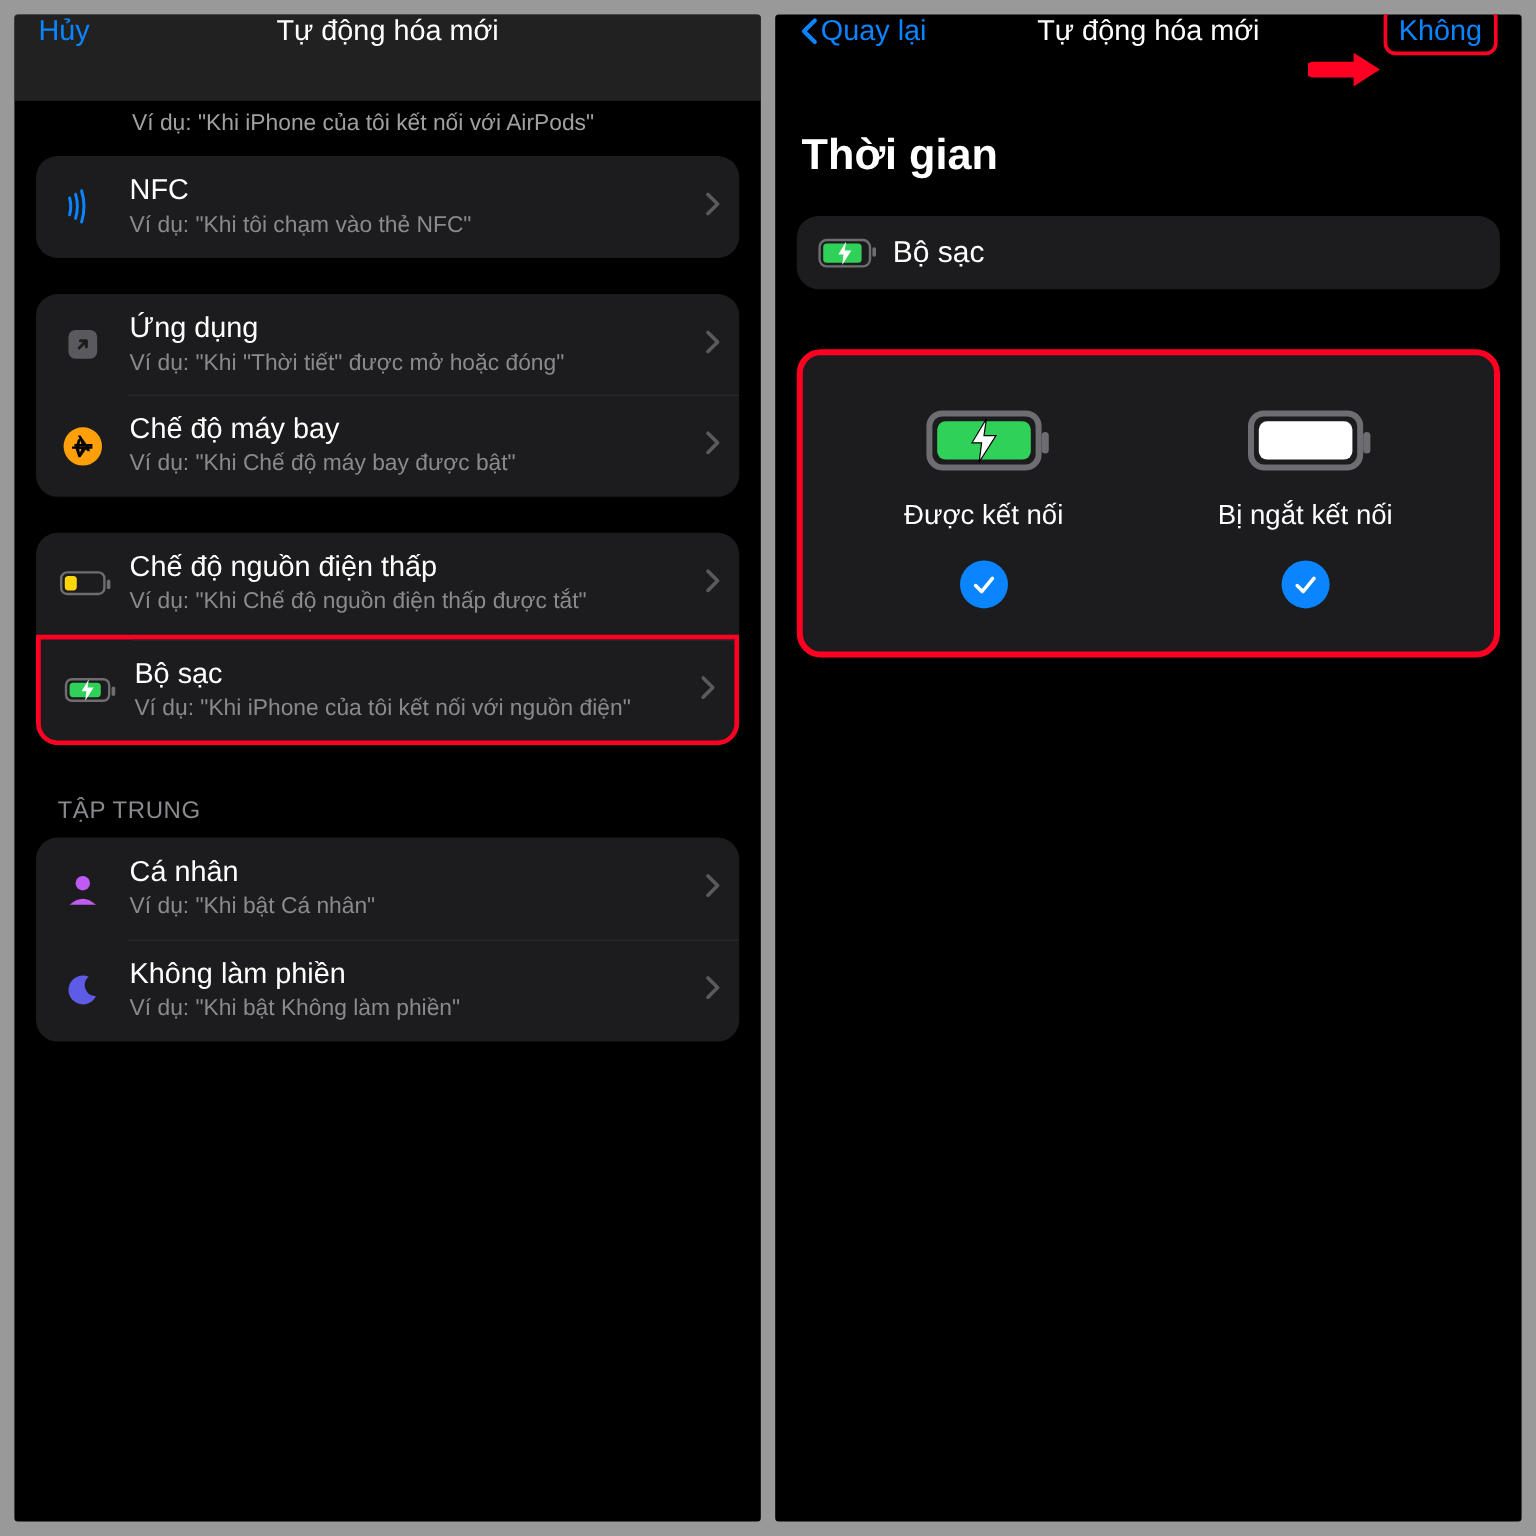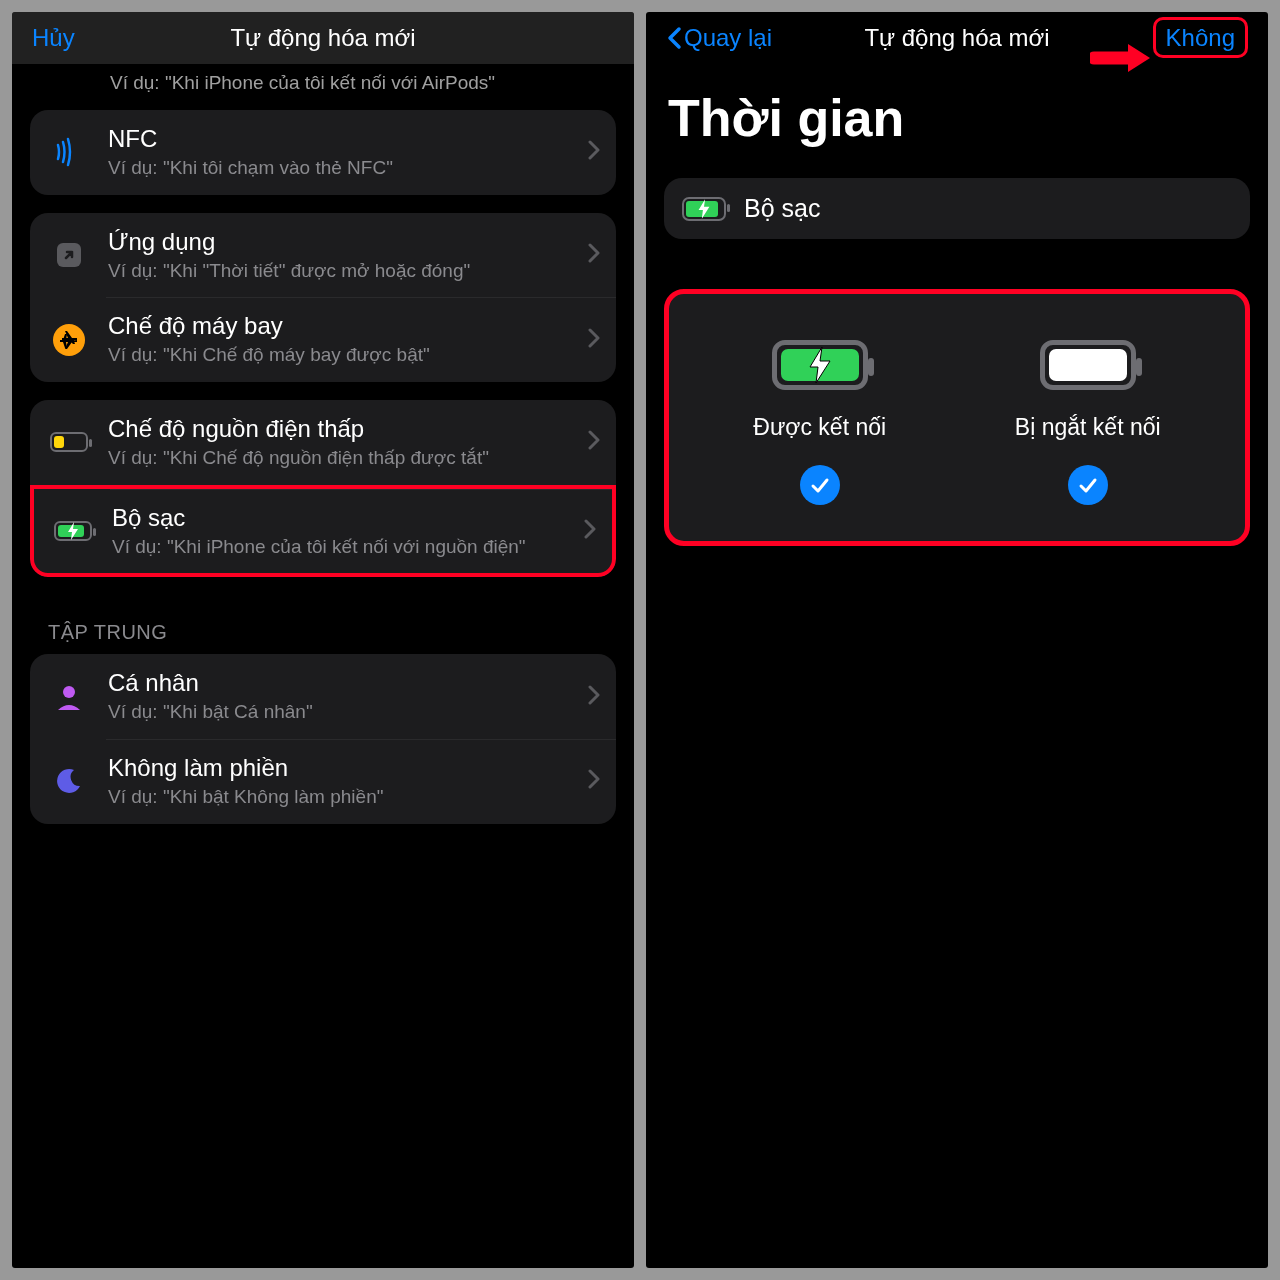--- a/index.html
+++ b/index.html
@@ -17,22 +17,22 @@
     background: #000;
     border-radius: 3px;
     overflow: hidden;
     position: relative;
     color: #fff;
     display: flex;
     flex-direction: column;
   }
   .header {
     display: flex;
-    align-items: center;
-    height: 52px;
+    align-items: flex-start;
+    height: 72px;
     padding: 0 20px;
     position: relative;
   }
   .header.dim {
     background: rgba(60,60,60,0.55);
   }
   .header-left {
     position: absolute;
     left: 20px;
     color: #0a84ff;
@@ -66,21 +66,21 @@
   }
   .row-subtitle-float {
     color: #a0a0a0;
     font-size: 19px;
     padding: 8px 0 14px 80px;
   }
   .group {
     background: #1c1c1e;
     border-radius: 18px;
     overflow: hidden;
-    margin-top: 18px;
+    margin-top: 30px;
   }
   .group.tight { margin-top: 22px; }
   .row {
     display: flex;
     align-items: center;
     padding: 14px 16px;
     min-height: 74px;
     position: relative;
   }
   .row + .row::before {
@@ -127,21 +127,21 @@
     font-size: 20px;
     letter-spacing: 0.5px;
     margin: 44px 0 0 18px;
   }
   .highlight-red {
     border: 4px solid #ff0023;
     border-radius: 20px;
   }
   
   .big-title {
-    font-size: 52px;
+    font-size: 36px;
     font-weight: 700;
     color: #fff;
     padding: 24px 22px 14px;
   }
   .charger-badge {
     display: flex;
     align-items: center;
     background: #1c1c1e;
     border-radius: 18px;
     margin: 16px 18px 0;

